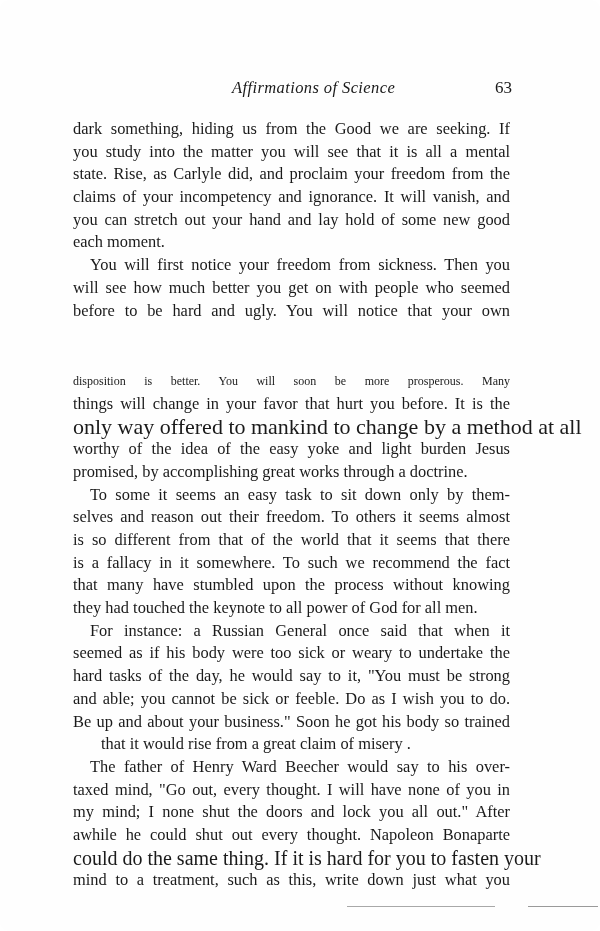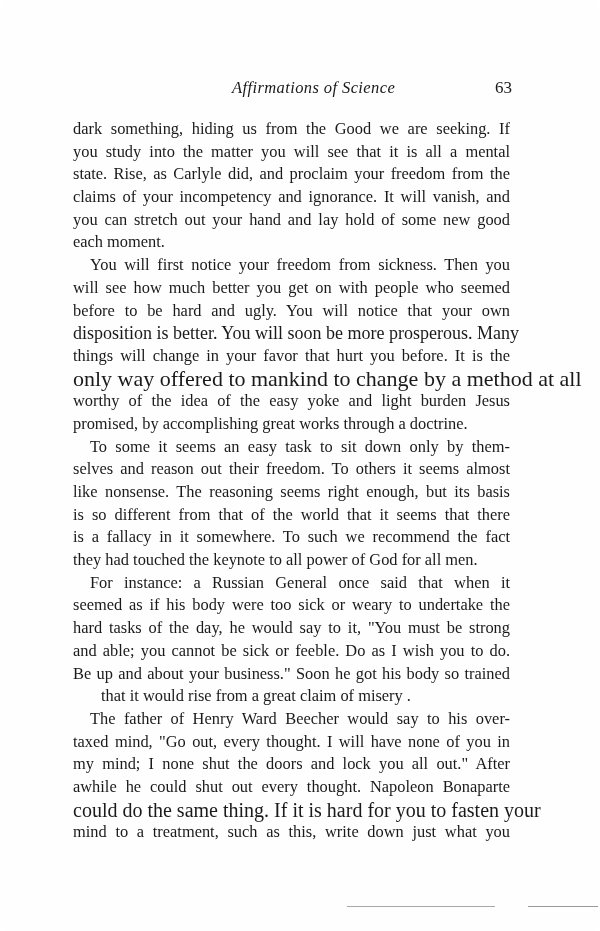--- a/index.html
+++ b/index.html
@@ -53,32 +53,32 @@
         <span class="line" style="font-size: 16.4px; display: block;">you study into the matter you will see that it is all a mental</span>
         <span class="line" style="font-size: 16.4px; display: block;">state.  Rise, as Carlyle did, and proclaim your freedom from the</span>
         <span class="line" style="font-size: 16.4px; display: block;">claims of your incompetency and ignorance.  It will vanish, and</span>
         <span class="line" style="font-size: 16.4px; display: block;">you can stretch out your hand and lay hold of some new good</span>
         <span class="line last" style="font-size: 16.4px; display: block;">each moment.</span>
       </div>
       <div>
         <span class="line indent" style="font-size: 16.4px; display: block;">You will first notice your freedom from sickness.  Then you</span>
         <span class="line" style="font-size: 16.4px; display: block;">will see how much better you get on with people who seemed</span>
         <span class="line" style="font-size: 16.4px; display: block;">before to be hard and ugly.  You will notice that your own</span>
-        <span class="line" style="font-size: 18px; display: block;">disposition is better.  You will soon be more prosperous.  Many</span>
+        <span class="line" style="font-size: 12px; display: block; margin-top: 48px;">disposition is better.  You will soon be more prosperous.  Many</span>
         <span class="line" style="font-size: 16.4px; display: block;">things will change in your favor that hurt you before.  It is the</span>
         <span class="line" style="font-size: 22px; display: block;">only way offered to mankind to change by a method at all</span>
         <span class="line" style="font-size: 16.4px; display: block;">worthy of the idea of the easy yoke and light burden Jesus</span>
         <span class="line last" style="font-size: 16.4px; display: block;">promised, by accomplishing great works through a doctrine.</span>
       </div>
       <div>
         <span class="line indent" style="font-size: 16.4px; display: block;">To some it seems an easy task to sit down only by them-</span>
         <span class="line" style="font-size: 16.4px; display: block;">selves and reason out their freedom.  To others it seems almost</span>
-        <span class="line" style="font-size: 16.4px; display: block;">like nonsense.  The reasoning seems right enough, but its basis</span>
         <span class="line" style="font-size: 16.4px; display: block;">is so different from that of the world that it seems that there</span>
         <span class="line" style="font-size: 16.4px; display: block;">is a fallacy in it somewhere.  To such we recommend the fact</span>
+        <span class="line" style="font-size: 16.4px; display: block;">that many have stumbled upon the process without knowing</span>
         <span class="line last" style="font-size: 16.4px; display: block;">they had touched the keynote to all power of God for all men.</span>
       </div>
       <div>
         <span class="line indent" style="font-size: 16.4px; display: block;">For instance: a Russian General once said that when it</span>
         <span class="line" style="font-size: 16.4px; display: block;">seemed as if his body were too sick or weary to undertake the</span>
         <span class="line" style="font-size: 16.4px; display: block;">hard tasks of the day, he would say to it, "You must be strong</span>
         <span class="line" style="font-size: 16.4px; display: block;">and able; you cannot be sick or feeble.  Do as I wish you to do.</span>
         <span class="line" style="font-size: 16.4px; display: block;">Be up and about your business."  Soon he got his body so trained</span>
         <span class="line last" style="font-size: 16.4px; display: block; margin-left: 28px;">that it would rise from a great claim of misery .</span>
       </div>

